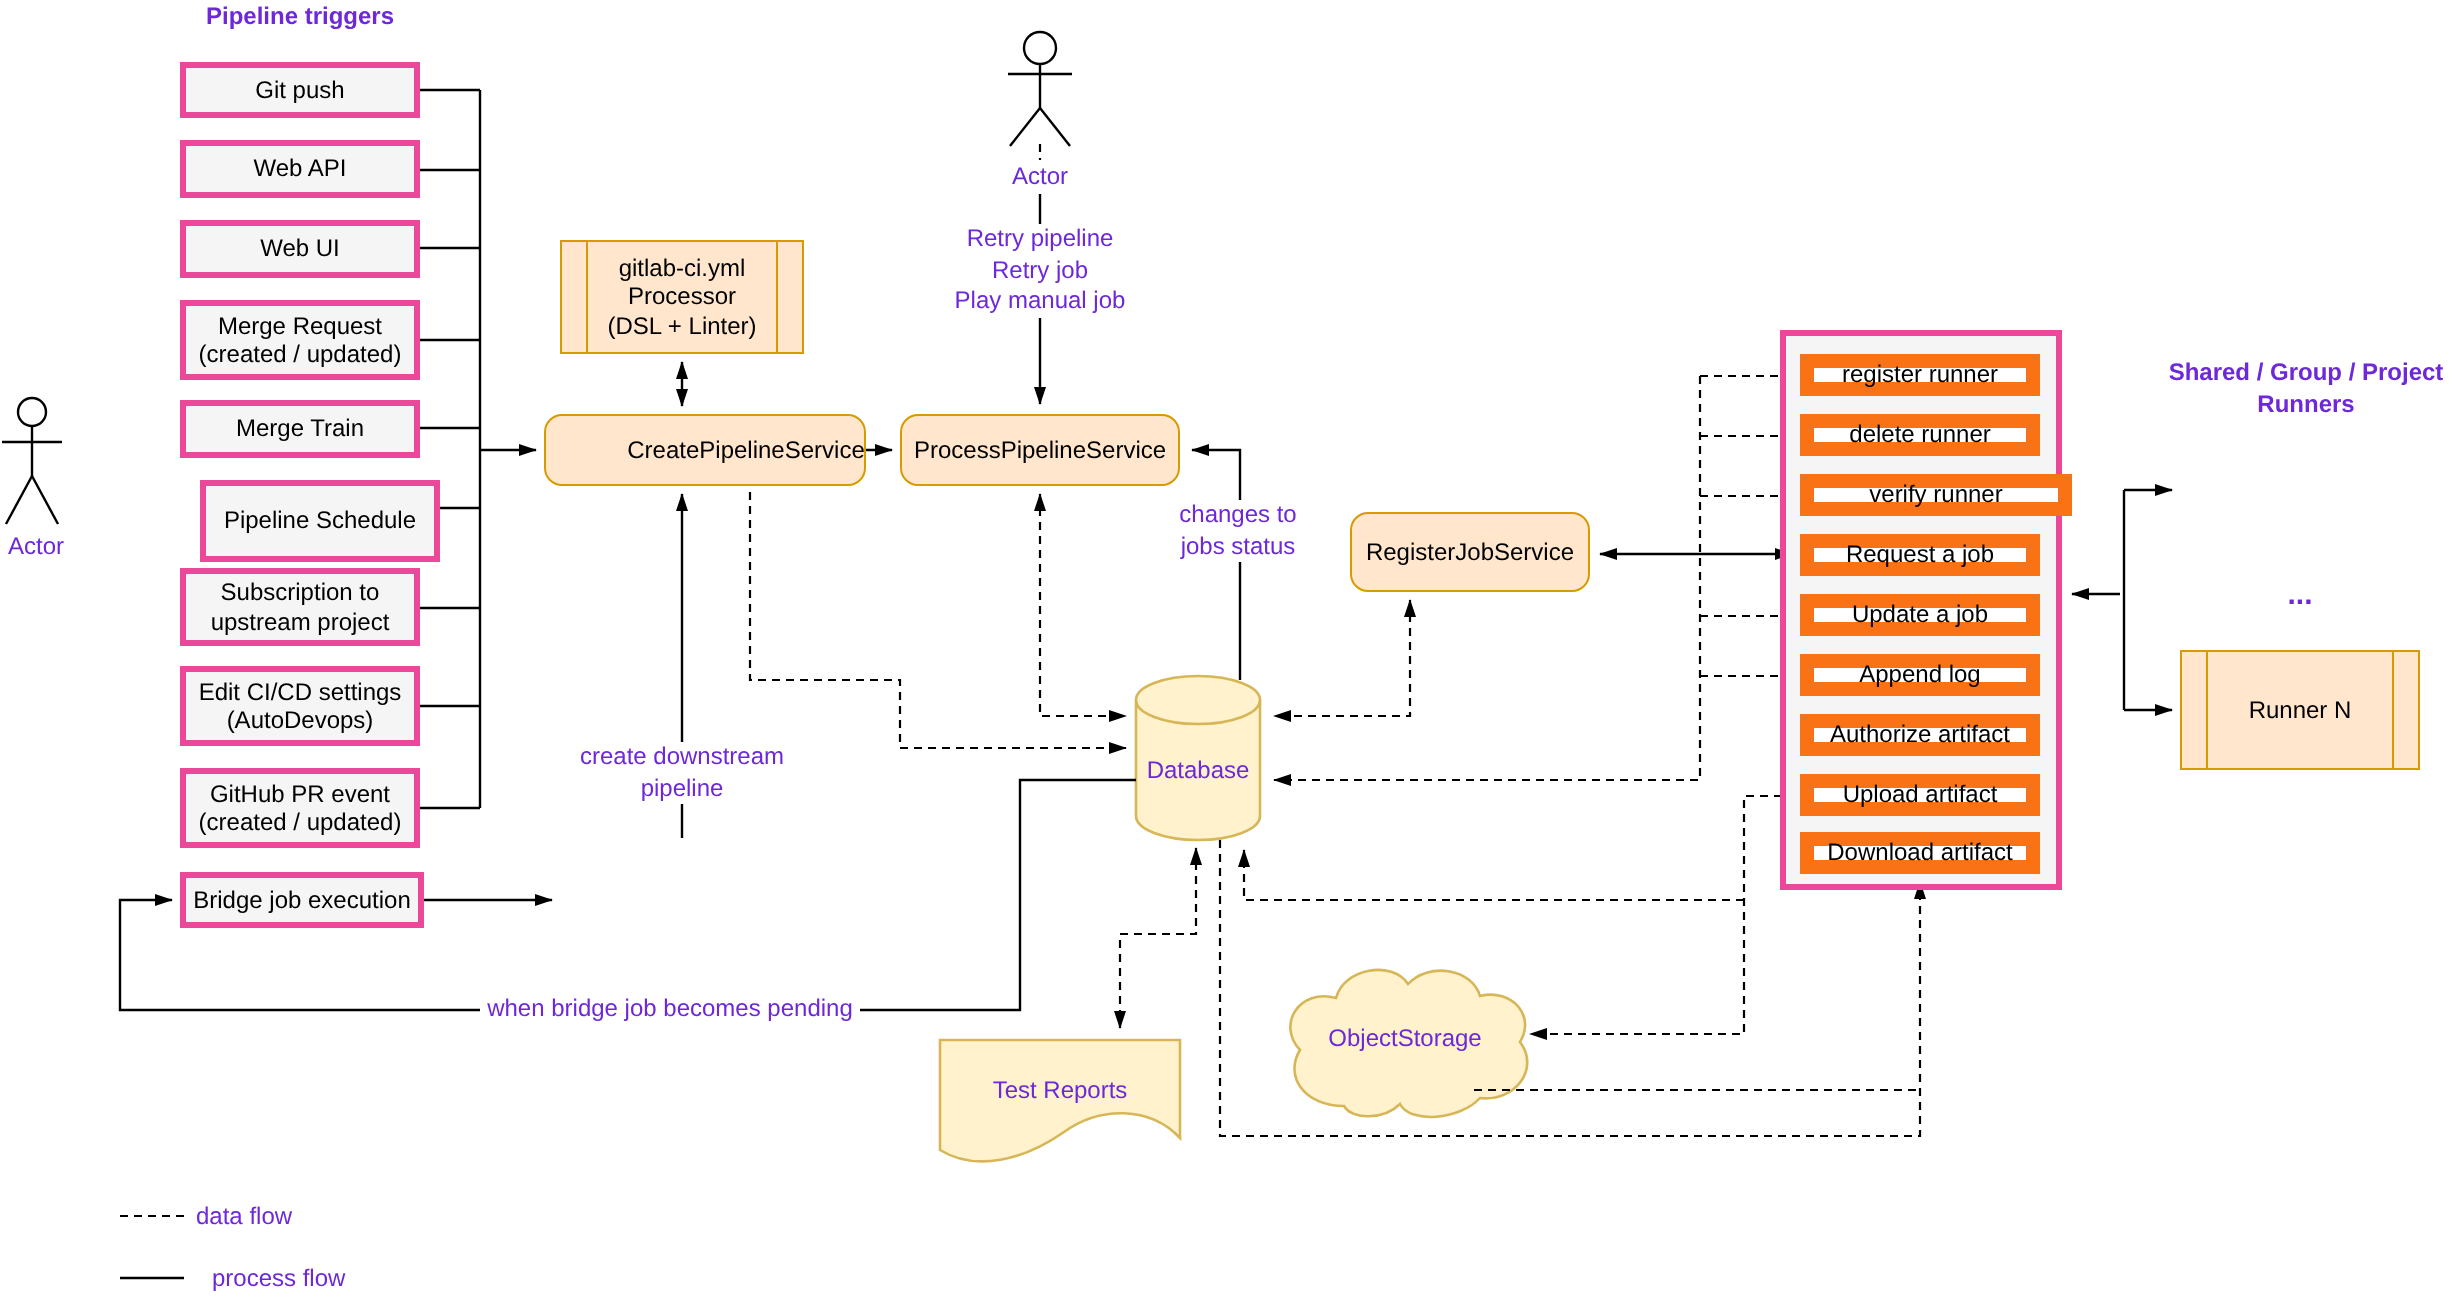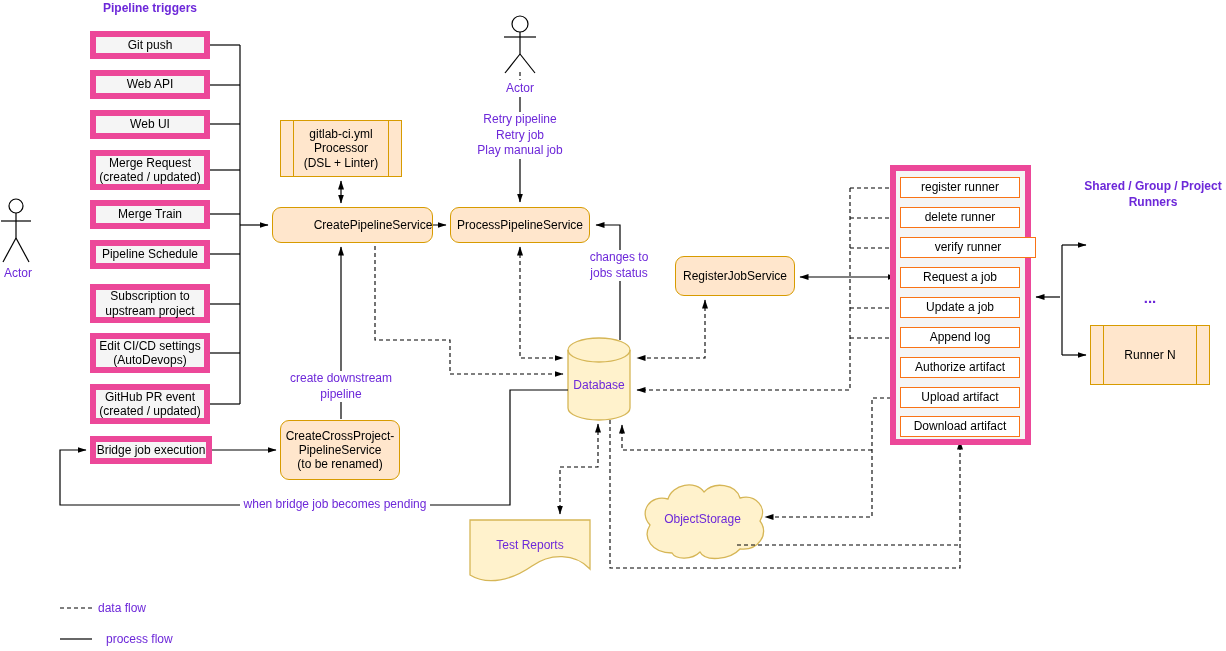--- a/index.html
+++ b/index.html
@@ -2,27 +2,27 @@
 <html><head>
 <meta charset="utf-8">
 <style>
   html,body{margin:0;padding:0;background:#fff;}
   body{font-family:"Liberation Sans", sans-serif;}
   .canvas{position:relative;width:1226px;height:651px;background:#fff;overflow:hidden;}
   svg.wires{position:absolute;left:0;top:0;}
   .node{position:absolute;display:flex;align-items:center;justify-content:center;
         text-align:center;font-size:12px;line-height:1.18;color:#000;
         white-space:pre-line;box-sizing:border-box;}
-  .gray{background:#f5f5f5;border:6px solid #ec4899;}
+  .gray{background:#f5f5f5;border:3px solid #ec4899;}
   .orange{background:#ffe6cc;border:1px solid #d79b00;}
   .rounded{border-radius:9px;}
   .bars::before,.bars::after{content:"";position:absolute;top:0;bottom:0;width:1px;background:#d79b00;}
   .bars::before{left:12px;}
   .bars::after{right:12px;}
-  .itembox{background:#ffffff;border:1px solid #f97316;}
+  .itembox{background:#ffffff;border:7px solid #f97316;}
   .label{position:absolute;font-size:12px;line-height:1.3;color:#6d28d9;text-align:center;white-space:pre-line;}
   .title{font-weight:bold;}
   .onwire{background:#ffffff;}
   .lefttext{text-align:left;}
 </style>
 </head>
 <body>
 
 <div class="canvas">
 
@@ -113,38 +113,35 @@
 
   <div class="label" style="left:0px;top:266px;width:36px;">Actor</div>
   <div class="label onwire" style="left:496px;top:81px;width:48px;">Actor</div>
 
   <div class="node gray" style="left:90px;top:31px;width:120px;height:28px;">Git push</div>
   <div class="node gray" style="left:90px;top:70px;width:120px;height:29px;">Web API</div>
   <div class="node gray" style="left:90px;top:110px;width:120px;height:29px;">Web UI</div>
   <div class="node gray" style="left:90px;top:150px;width:120px;height:40px;">Merge Request
 (created / updated)</div>
   <div class="node gray" style="left:90px;top:200px;width:120px;height:29px;">Merge Train</div>
-  <div class="node gray" style="left:90px;top:240px;width:120px;height:29px;">Pipeline Schedule</div>
+  <div class="node gray" style="left:100px;top:240px;width:120px;height:41px;">Pipeline Schedule</div>
   <div class="node gray" style="left:90px;top:284px;width:120px;height:39px;">Subscription to
 upstream project</div>
   <div class="node gray" style="left:90px;top:333px;width:120px;height:40px;">Edit CI/CD settings
 (AutoDevops)</div>
   <div class="node gray" style="left:90px;top:384px;width:120px;height:40px;">GitHub PR event
 (created / updated)</div>
   <div class="node gray" style="left:90px;top:436px;width:122px;height:28px;">Bridge job execution</div>
 
   <div class="node orange bars" style="left:280px;top:120px;width:122px;height:57px;">gitlab-ci.yml
 Processor
 (DSL + Linter)</div>
   <div class="node orange rounded" style="left:272px;top:207px;width:161px;height:36px;padding-left:41px;">CreatePipelineService</div>
   <div class="node orange rounded" style="left:675px;top:256px;width:120px;height:40px;">RegisterJobService</div>
   <div class="node orange rounded" style="left:450px;top:207px;width:140px;height:36px;">ProcessPipelineService</div>
-  <div class="node orange rounded" style="left:280px;top:420px;width:120px;height:60px;">CreateCrossProject-
-PipelineService
-(to be renamed)</div>
 
   <div class="label" style="left:568px;top:378px;width:62px;">Database</div>
   <div class="label" style="left:470px;top:538px;width:120px;">Test Reports</div>
   <div class="label" style="left:650px;top:512px;width:105px;">ObjectStorage</div>
 
   <div class="node gray" style="left:890px;top:165px;width:141px;height:280px;"></div>
   <div class="node itembox" style="left:900px;top:177px;width:120px;height:21px;">register runner</div>
   <div class="node itembox" style="left:900px;top:207px;width:120px;height:21px;">delete runner</div>
   <div class="node itembox" style="left:900px;top:237px;width:136px;height:21px;text-align:center;">verify runner</div>
   <div class="node itembox" style="left:900px;top:267px;width:120px;height:21px;">Request a job</div>

